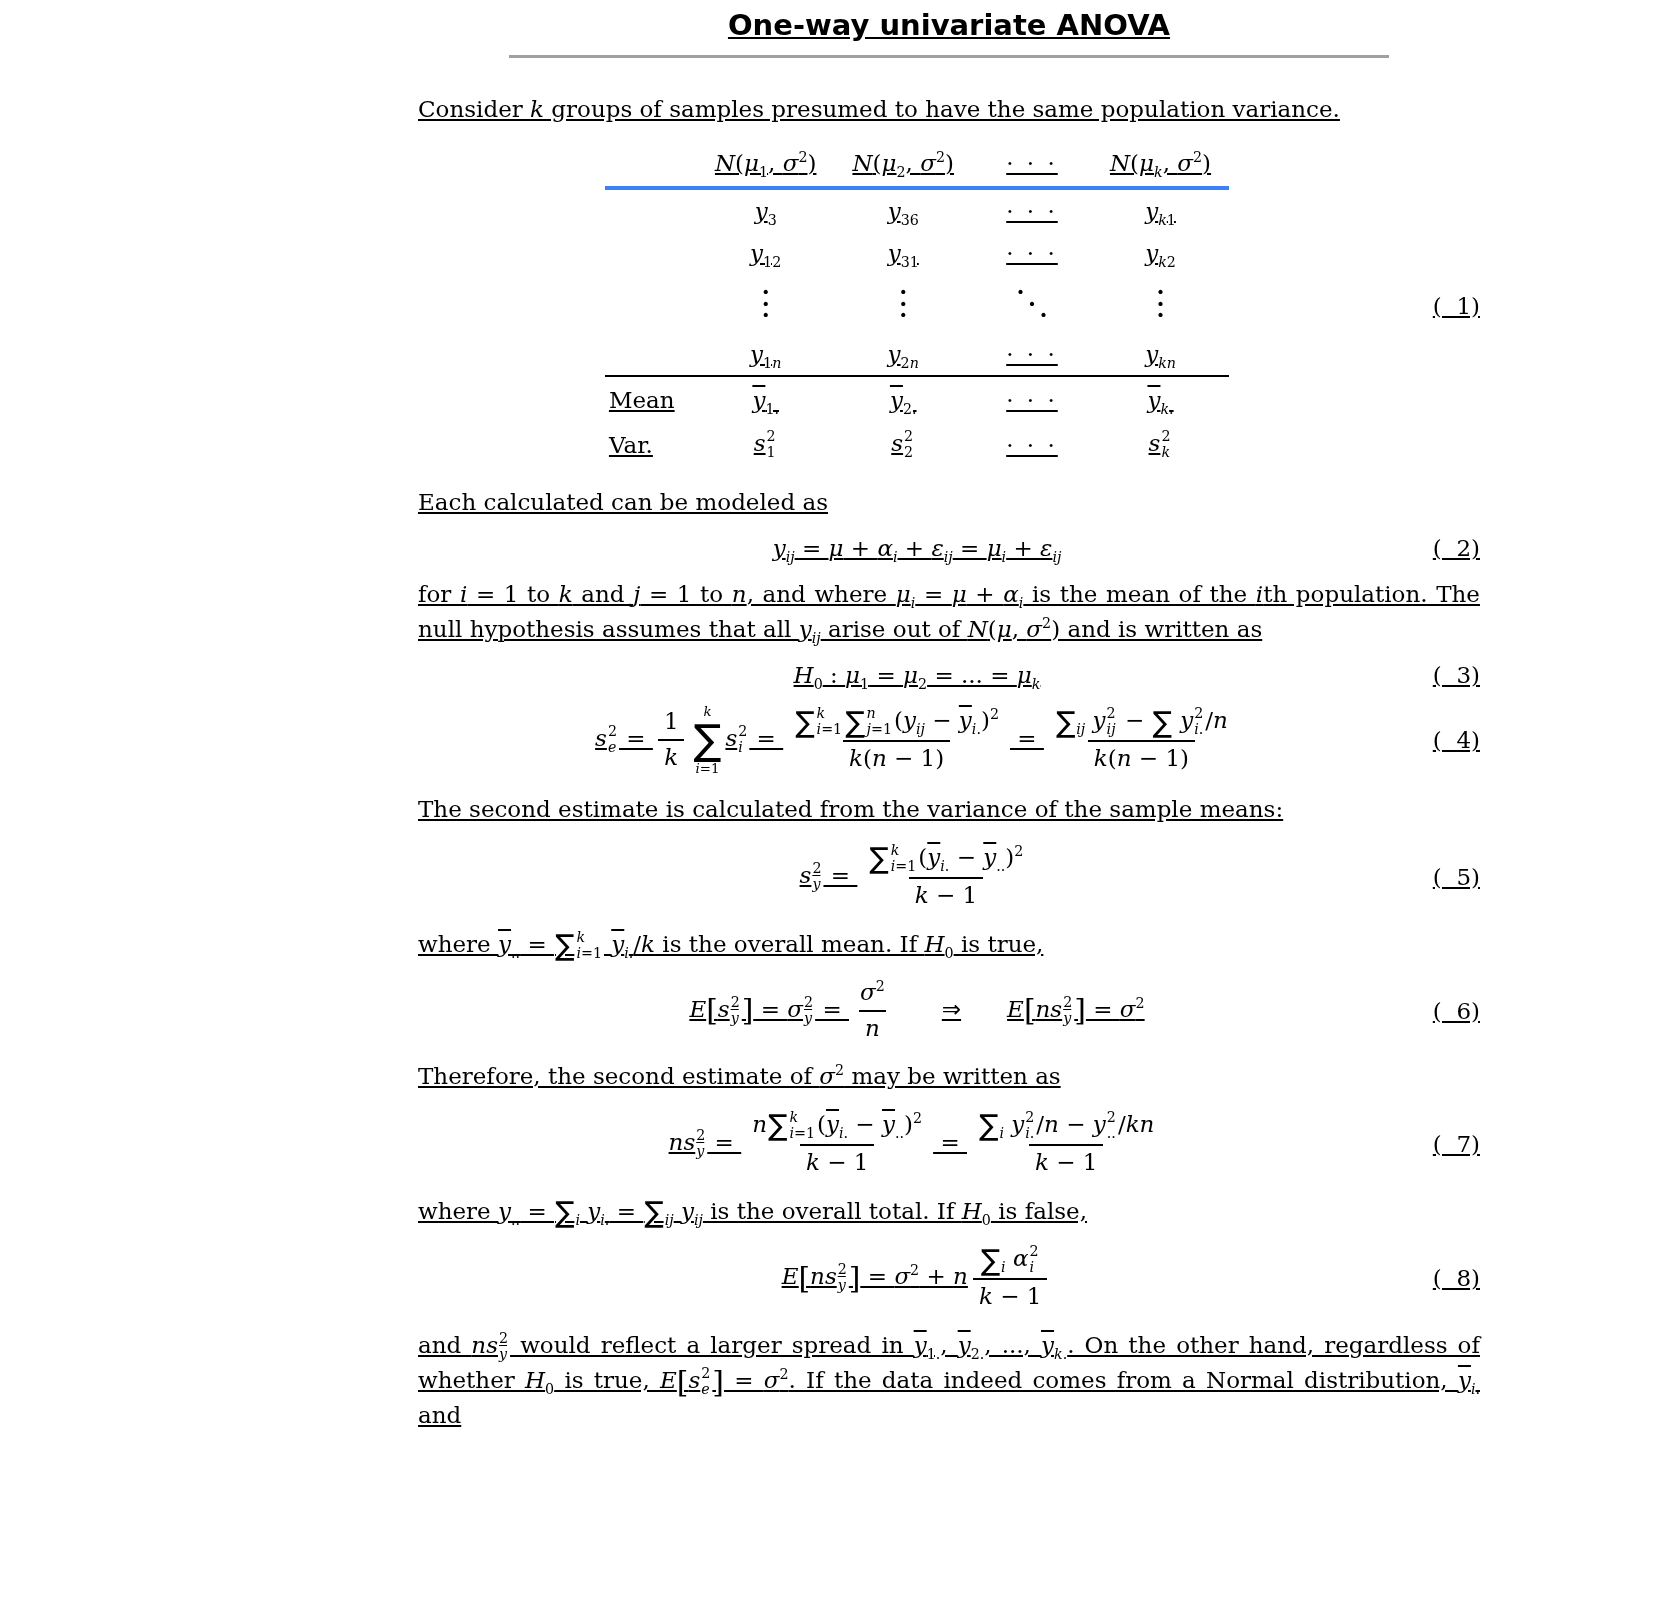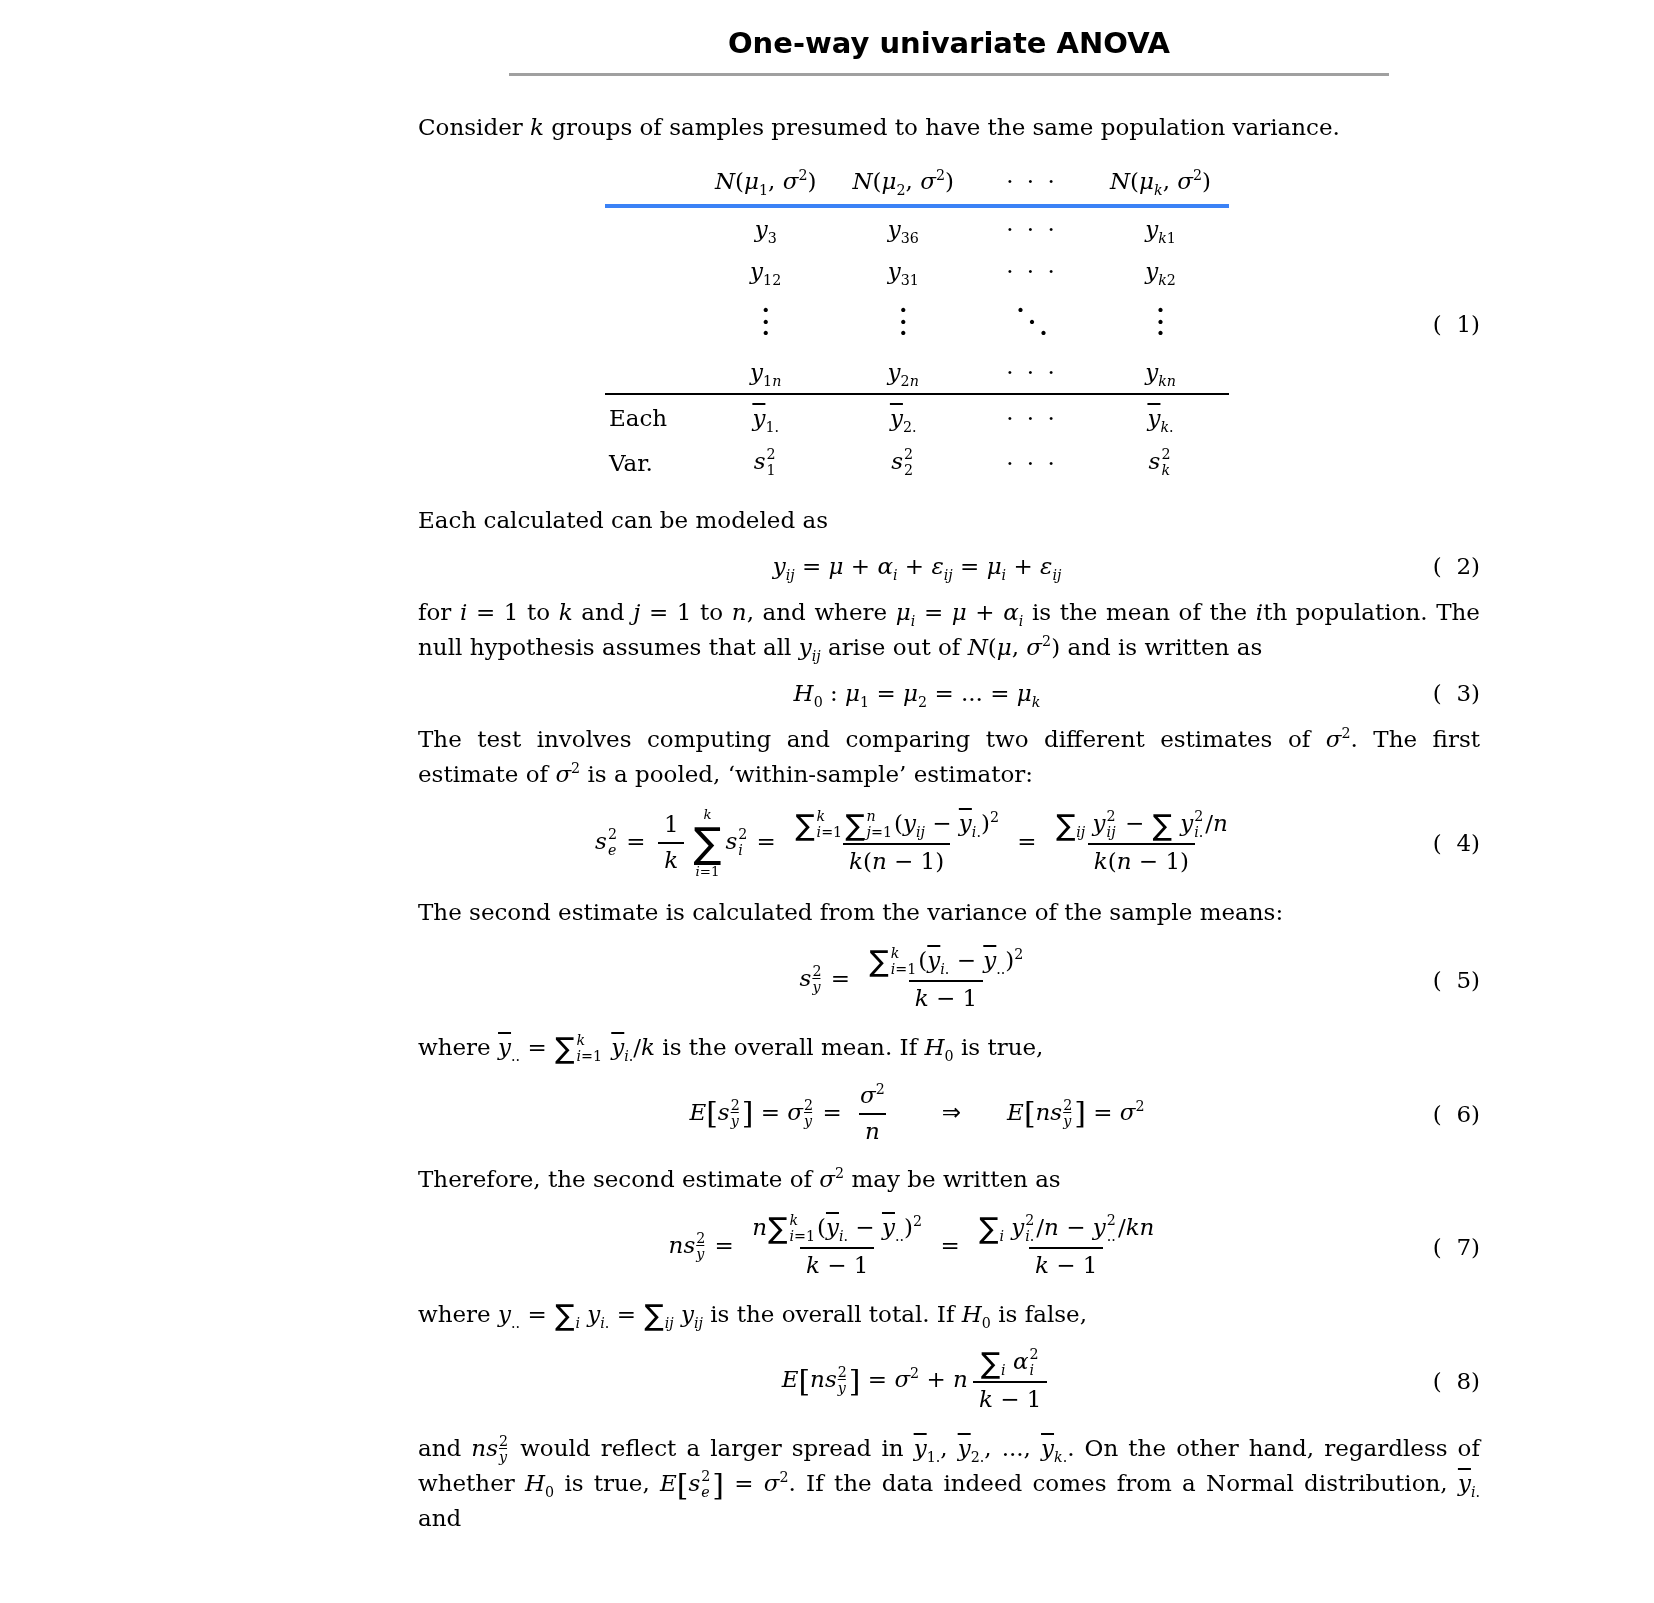--- a/index.html
+++ b/index.html
@@ -3,21 +3,21 @@
 <meta charset="utf-8">
 <style>
   * { box-sizing: border-box; }
   html, body { margin: 0; padding: 0; }
   body {
     width: 1654px; height: 1603px; overflow: hidden;
     background: #ffffff; color: #000000;
     font-family: "DejaVu Serif", "Liberation Serif", serif;
     font-size: 23px;
   }
-  .content { width: 1062px; margin-left: 418px; padding-top: 26px; }
+  .content { width: 1062px; margin-left: 418px; padding-top: 8px; text-decoration: underline; }
 
   .title {
     text-align: center;
     font-family: "DejaVu Sans", "Liberation Sans", sans-serif;
     font-weight: bold; font-size: 29px; line-height: 1.2;
   }
   .title-rule { width: 880px; height: 3px; background: #a0a0a0; margin: 12px auto 0; }
 
   p.body { text-align: justify; line-height: 1.5; margin: 16px 0 0; }
 
@@ -139,21 +139,21 @@
                 </span></td>
           </tr>
           <tr>
             <td class="lbl"></td>
             <td><i>y</i><sub>1<i>n</i></sub></td>
             <td><i>y</i><sub>2<i>n</i></sub></td>
             <td><span class="cdots">· · ·</span></td>
             <td><i>y</i><sub><i>kn</i></sub></td>
           </tr>
           <tr class="mean">
-            <td class="lbl">Each</td>
+            <td class="lbl">Mean</td>
             <td><i class="ov">y</i><sub>1.</sub></td>
             <td><i class="ov">y</i><sub>2.</sub></td>
             <td><span class="cdots">· · ·</span></td>
             <td><i class="ov">y</i><sub><i>k</i>.</sub></td>
           </tr>
           <tr>
             <td class="lbl">Var.</td>
             <td><i>s</i><span class="ss">
                   <span>2</span>
                   <span>1</span>
@@ -181,21 +181,20 @@
     <div class="eqnum">(  2)</div>
   </div>
 
   <p class="body">for <i>i</i> = 1 to <i>k</i> and <i>j</i> = 1 to <i>n</i>, and where <i>μ<sub>i</sub></i> = <i>μ</i> + <i>α<sub>i</sub></i> is the mean of the <i>i</i>th population. The null hypothesis assumes that all <i>y<sub>ij</sub></i> arise out of <i class="scr">N</i>(<i>μ</i>, <i>σ</i><sup>2</sup>) and is written as</p>
 
   <div class="eqrow">
     <div class="eqbody"><i>H</i><sub>0</sub> : <i>μ</i><sub>1</sub> = <i>μ</i><sub>2</sub> = ... = <i>μ<sub>k</sub></i></div>
     <div class="eqnum">(  3)</div>
   </div>
 
-  <p class="body">The test involves computing and comparing two different estimates of <i>σ</i><sup>2</sup>. The first estimate of <i>σ</i><sup>2</sup> is a pooled, ‘within-sample’ estimator:</p>
 
   <div class="eqrow">
     <div class="eqbody"><i>s</i><span class="ss">
           <span>2</span>
           <span><i>e</i></span>
         </span> = <span class="frac">
           <span class="num">1</span>
           <span class="den"><i>k</i></span>
         </span><span class="bigop">
           <span class="lim"><i>k</i></span>

